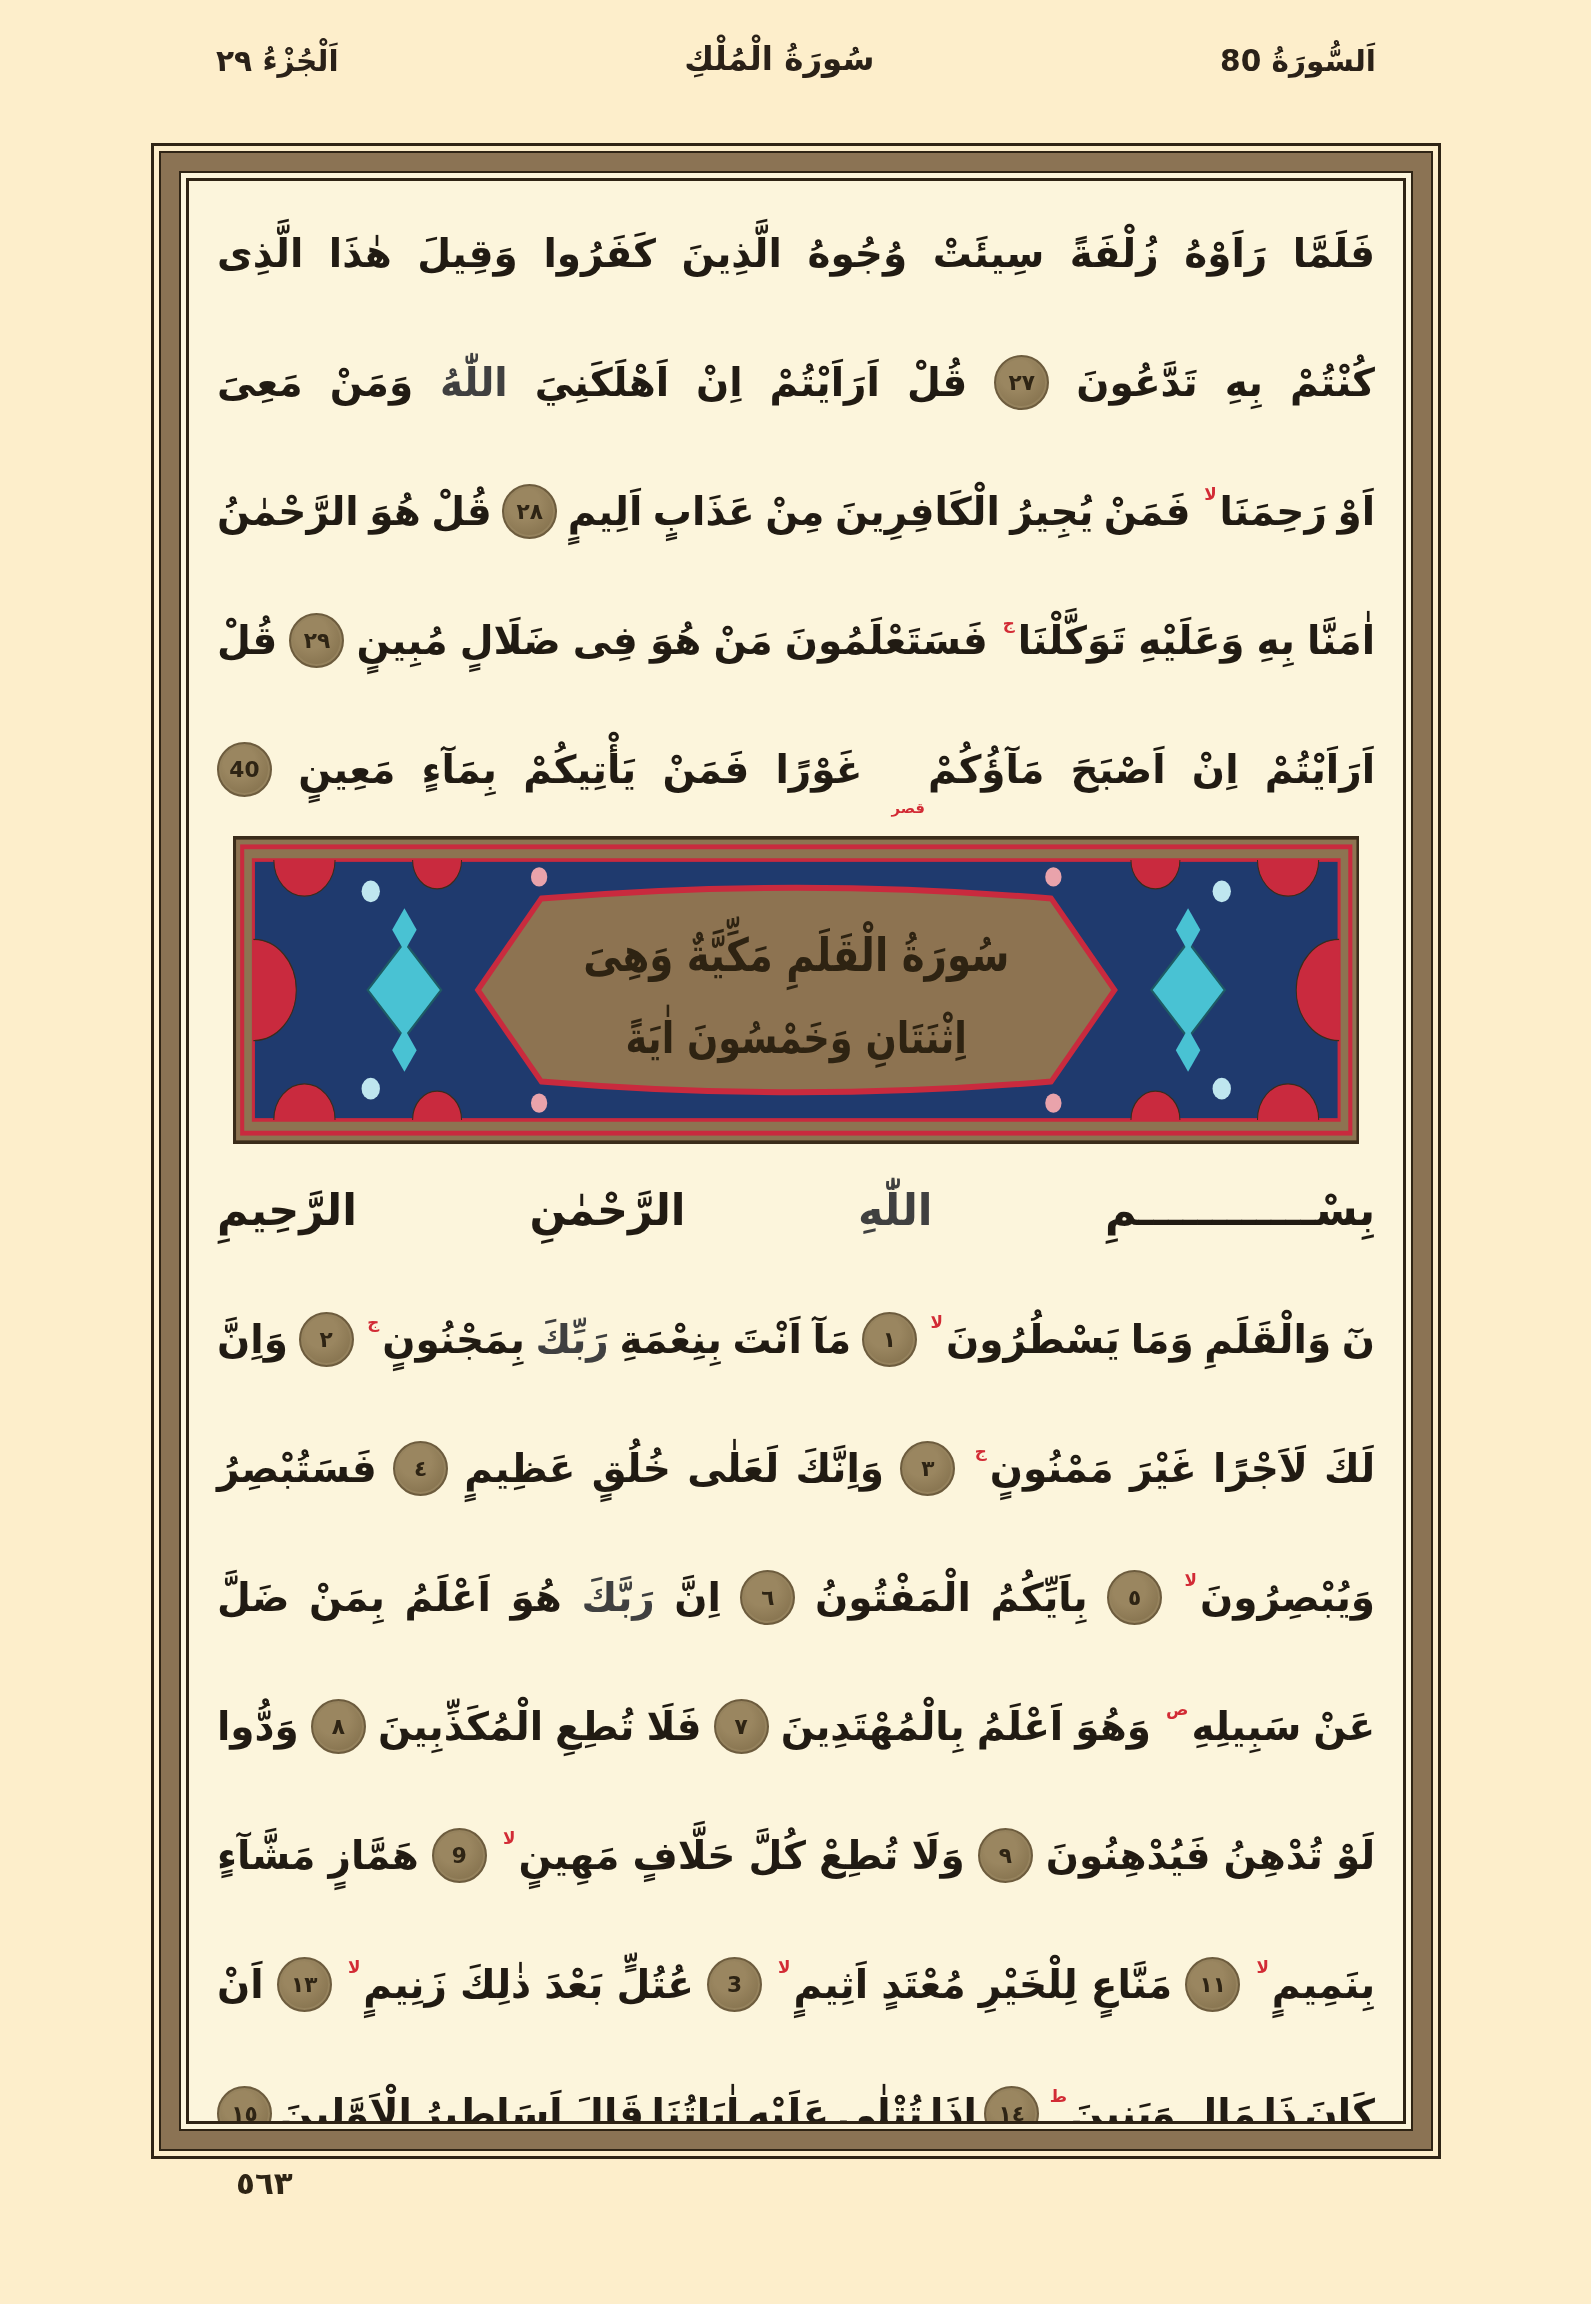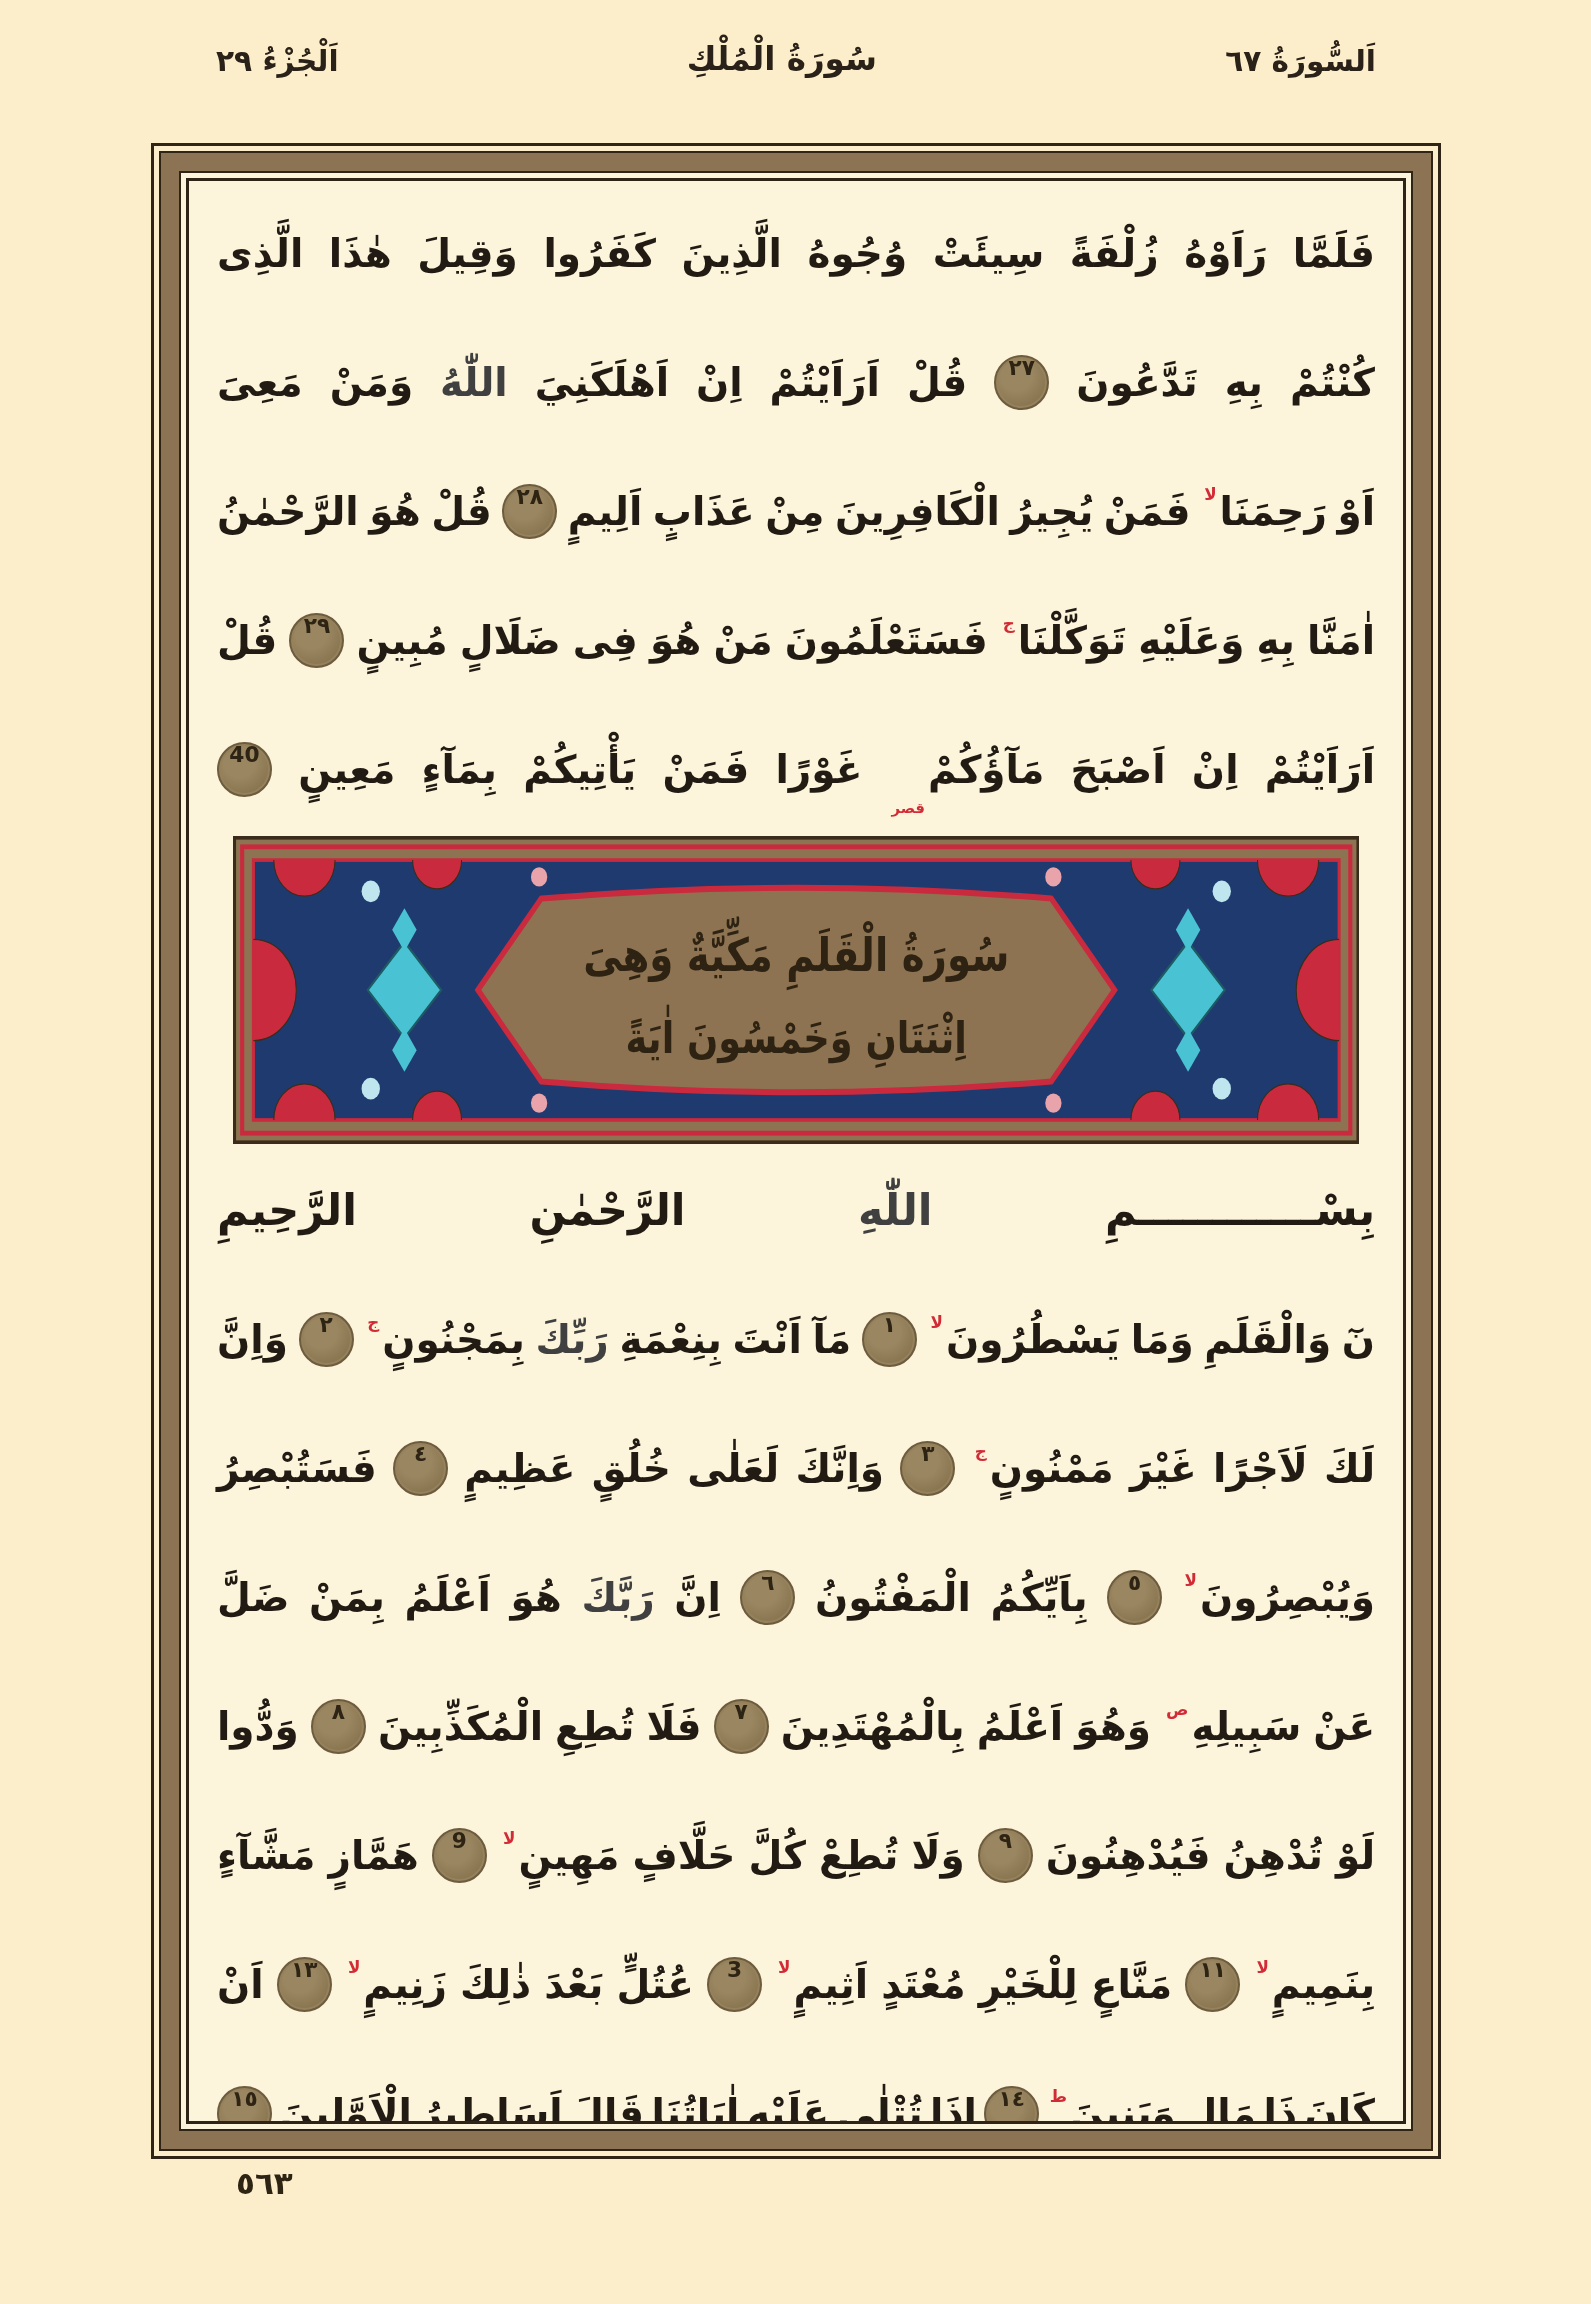--- a/index.html
+++ b/index.html
@@ -47,21 +47,21 @@
   .red{color:#404040;}
   .pausemark{
     display:inline-block;font-size:16.7px;color:#d22b35;
     position:relative;top:-25.6px;margin:0 3px;line-height:0;
   }
   .pausemark.below{top:29.6px;font-size:14.8px;}
   .verse-marker{
     flex:0 0 auto;width:51px;height:51px;border-radius:50%;
     background:radial-gradient(circle at 40% 35%, #9a8660 35%, #83704c 85%);
     border:2px solid #6d5c3e;
-    display:flex;justify-content:center;
+    display:flex;align-items:center;justify-content:center;
     box-shadow:inset 0 0 0 2px #95825d;
   }
   .vnum{font-size:21.7px;font-weight:bold;color:#2e2414;line-height:1;}
   .bismillah{font-size:43px;}
 
   
   .banner{height:308px;margin:2px 19.7px;}
   .banner svg{display:block;width:100%;height:100%;}
   .banner text{
     font-family:"DejaVu Sans",sans-serif;font-weight:bold;fill:#2e2312;
@@ -72,21 +72,21 @@
     position:absolute;top:2165px;left:236px;
     font-size:31px;font-weight:bold;color:#2e2414;direction:ltr;
   }
 </style>
 </head>
 <body>
 
 <div class="page">
 
   <div class="header">
-    <span>اَلسُّورَةُ ٦٧</span>
+    <span>اَلسُّورَةُ 80</span>
     <span class="center">سُورَةُ الْمُلْكِ</span>
     <span>اَلْجُزْءُ ٢٩</span>
   </div>
 
   <div class="frame-a">
    <div class="frame-b">
     <div class="frame-c">
      <div class="frame-d">
 
         <div id="lines-top">

